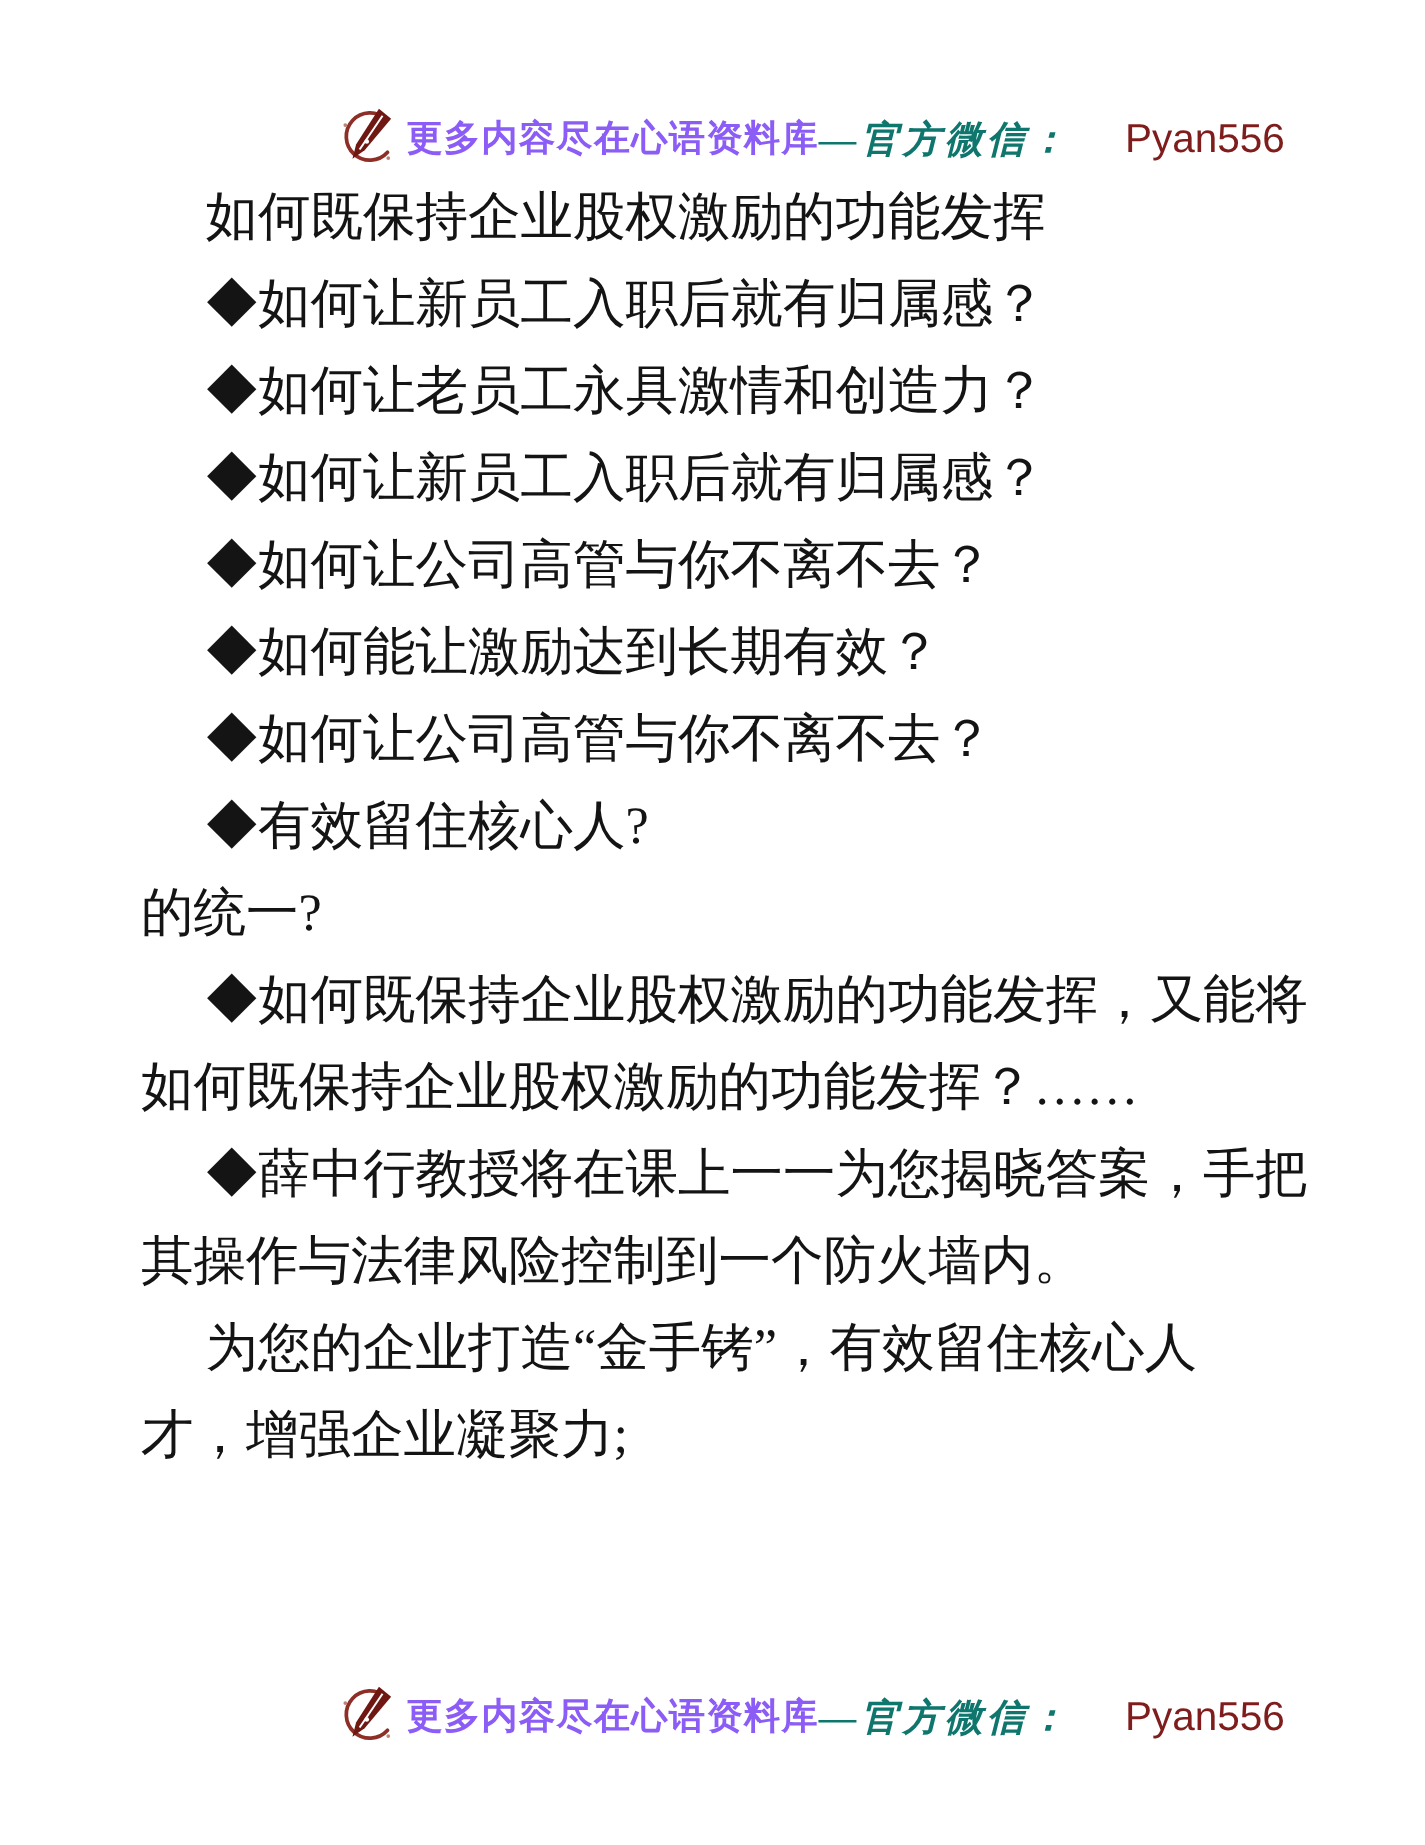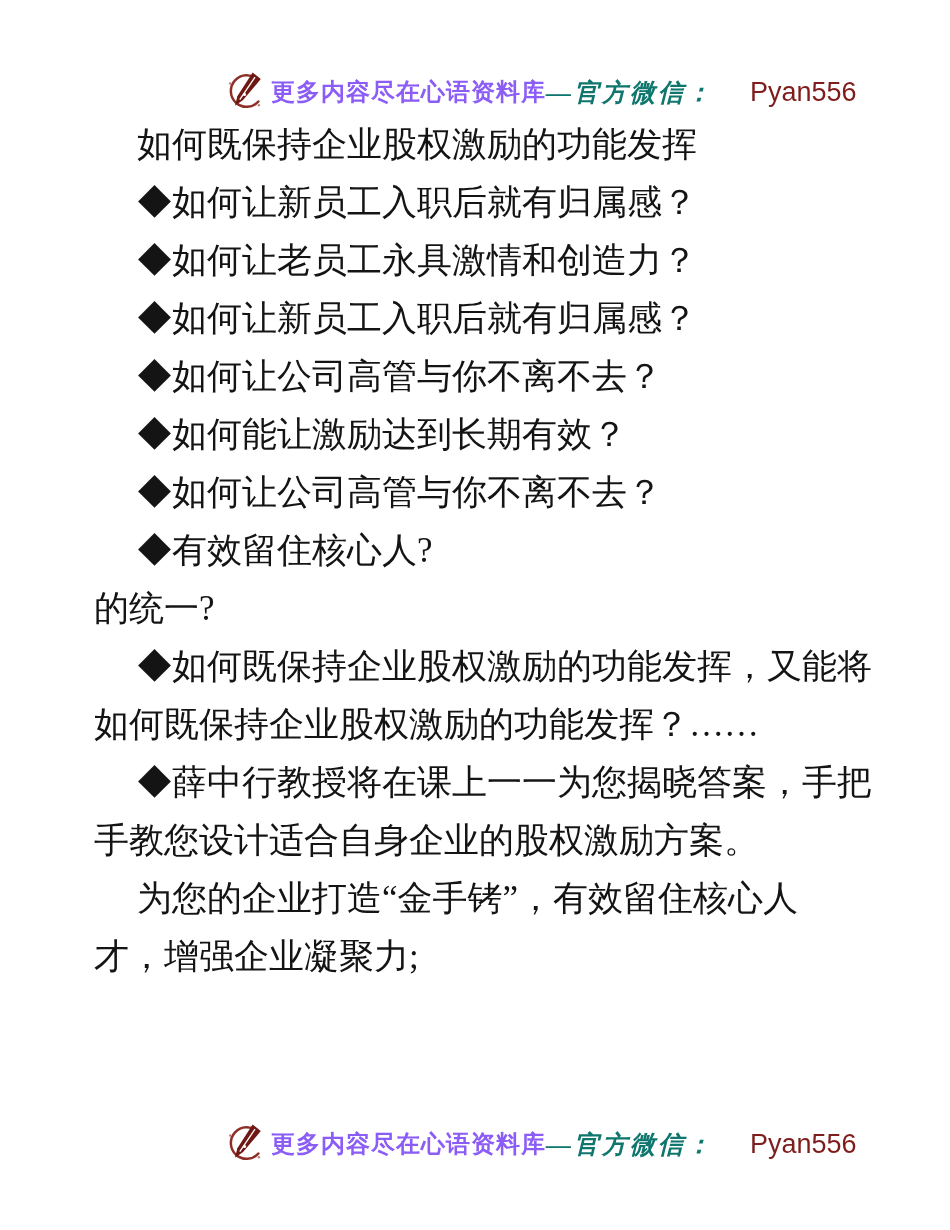--- a/index.html
+++ b/index.html
@@ -95,21 +95,21 @@
     <div class="line first">◆如何让老员工永具激情和创造力？</div>
     <div class="line first">◆如何让新员工入职后就有归属感？</div>
     <div class="line first">◆如何让公司高管与你不离不去？</div>
     <div class="line first">◆如何能让激励达到长期有效？</div>
     <div class="line first">◆如何让公司高管与你不离不去？</div>
     <div class="line first">◆有效留住核心人?</div>
     <div class="line">的统一?</div>
     <div class="line first">◆如何既保持企业股权激励的功能发挥，又能将</div>
     <div class="line">如何既保持企业股权激励的功能发挥？……</div>
     <div class="line first">◆薛中行教授将在课上一一为您揭晓答案，手把</div>
-    <div class="line">手教您设计适合自身企业的股权激励方案。</div>
+    <div class="line">其操作与法律风险控制到一个防火墙内。</div>
     <div class="line first">为您的企业打造“金手铐”，有效留住核心人</div>
     <div class="line">才，增强企业凝聚力;</div>
   </div>
 
   <div class="watermark footer">
     <span class="logo">
       <svg viewBox="0 0 44 48" xmlns="http://www.w3.org/2000/svg">
         <path d="M36 34 A16.5 16.5 0 1 1 35 11" fill="none" stroke="#8d2f27" stroke-width="2.6" stroke-linecap="round"></path>
         <path d="M30 3.5 L38.5 10.5 L20 32.5 L11.5 38.5 L14 28.5 Z" fill="#6e1713"></path>
         <path d="M32.5 8.5 L16.5 32" stroke="#ffffff" stroke-width="1.4" fill="none"></path>

